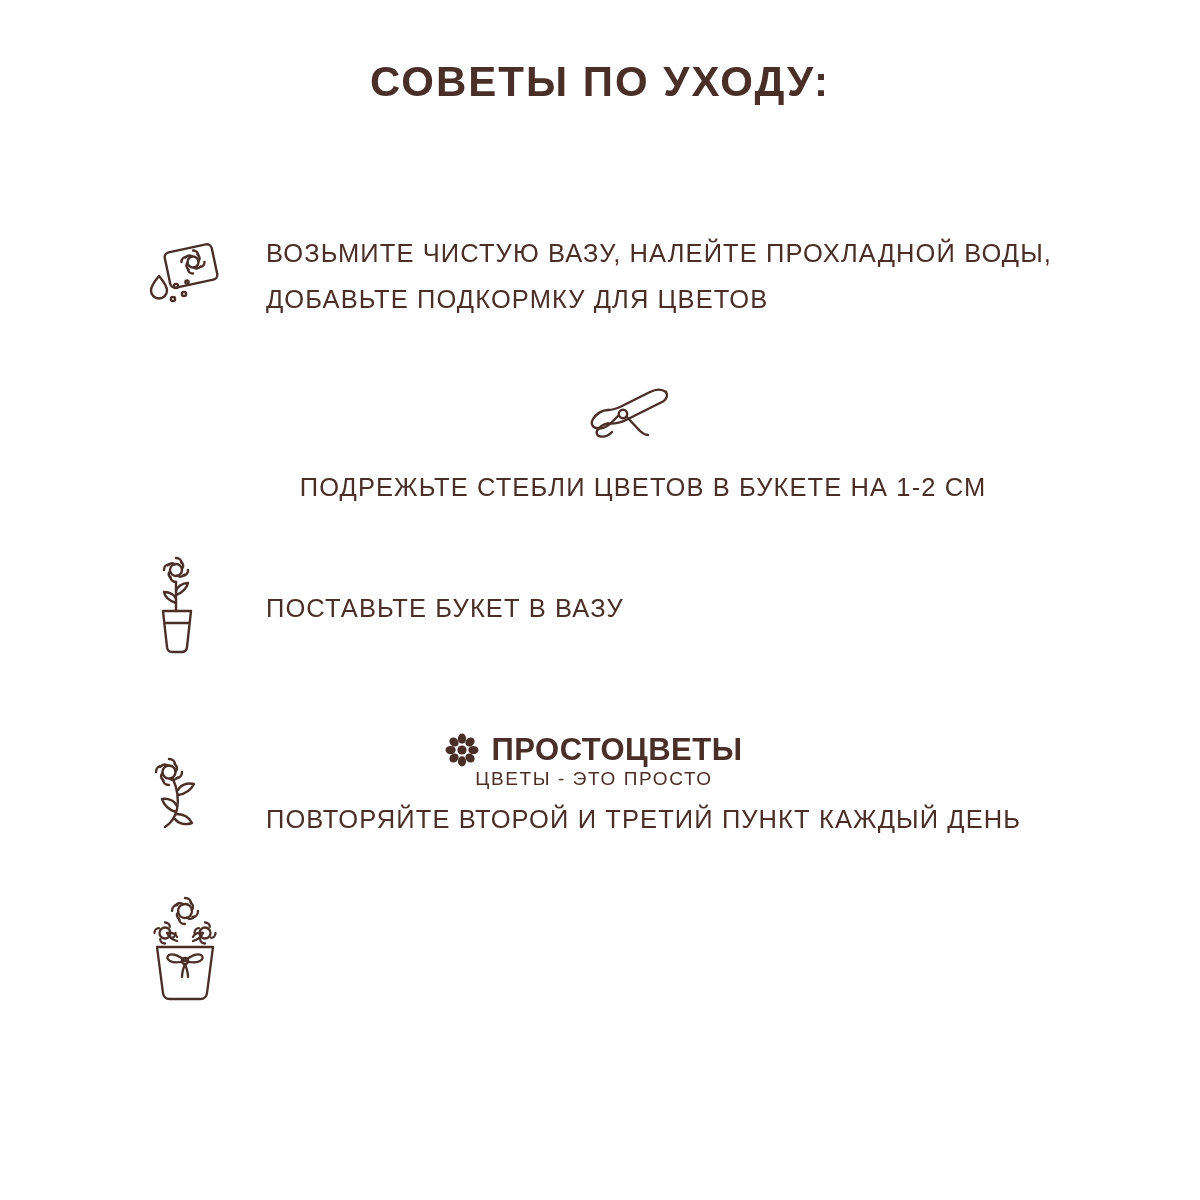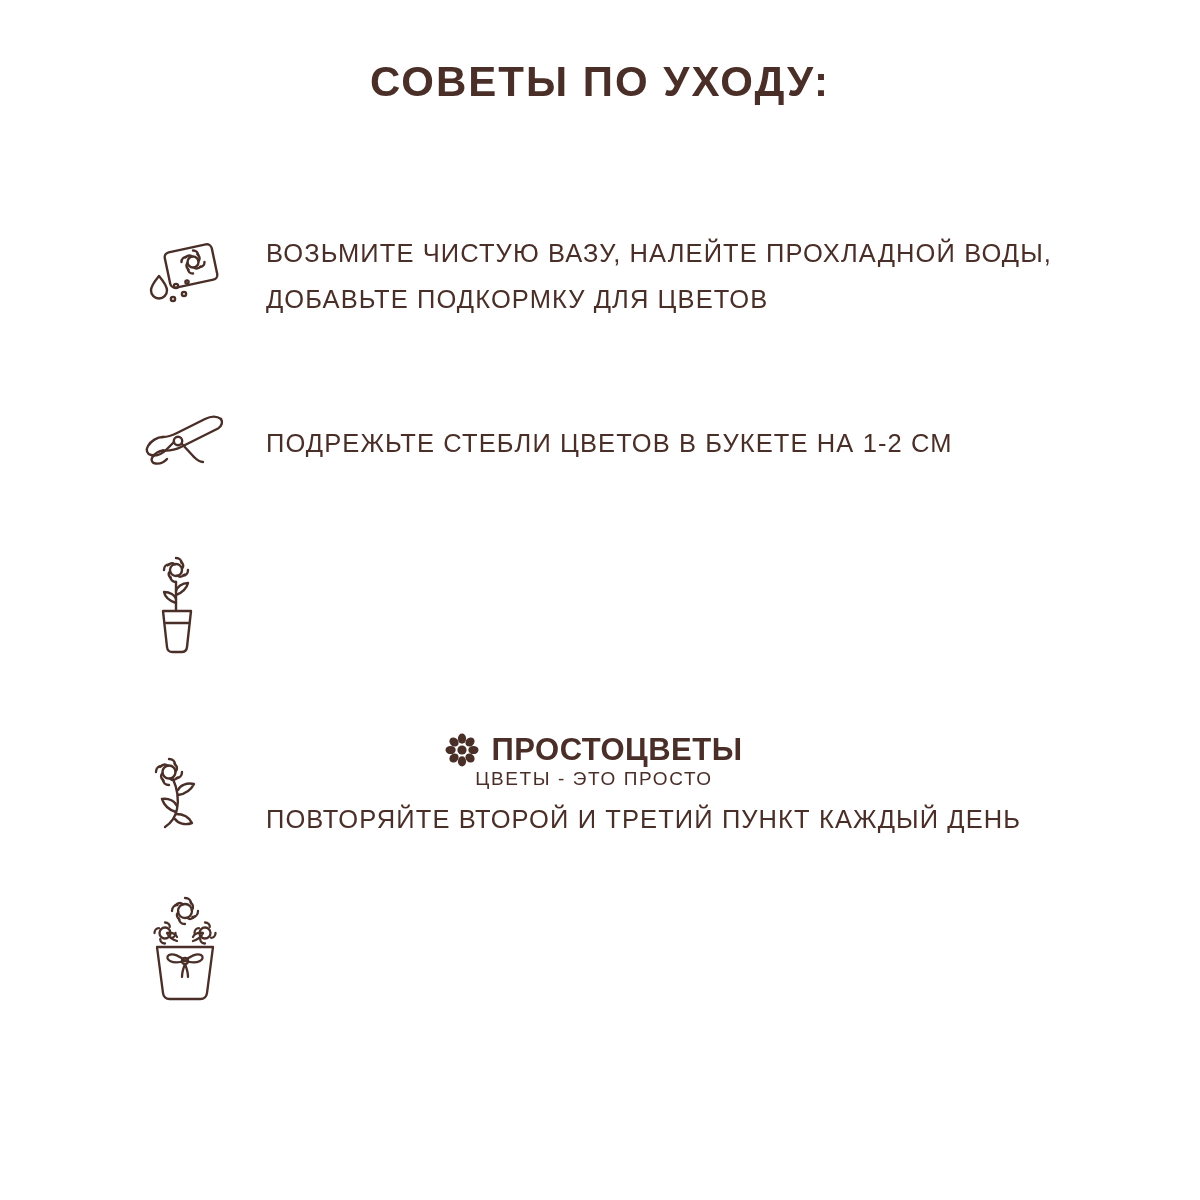--- a/index.html
+++ b/index.html
@@ -63,21 +63,21 @@
     margin-left: 26px;
     font-size: 25.5px;
     line-height: 46px;
     letter-spacing: 1.1px;
     color: #4a2f28;
     text-transform: uppercase;
     white-space: pre-line;
   }
 
   .tip-1 { min-height: 160px; }
-  .tip-2 { min-height: 150px; }
+  .tip-2 { min-height: 150px; flex-direction: column; }
   .tip-3 { min-height: 155px; }
   .tip-4 { min-height: 145px; align-items: flex-end; }
   .tip-5 { min-height: 190px; }
 
   .footer {
     position: absolute;
     left: 0;
     right: 12px;
     bottom: 62px;
     display: flex;
@@ -161,20 +161,21 @@
           <circle cx="36" cy="17" r="6"></circle>
           <path d="M36 5c3.5 0 5.6 2.4 5.6 5 M48 17c0 3.5-2.4 5.6-5 5.6 M36 29c-3.5 0-5.6-2.4-5.6-5 M24 17c0-3.5 2.4-5.6 5-5.6"></path>
           <path d="M41 8.5c2.5 2.5 2.6 5.4 1.1 7.2 M44.5 21.5c-2.5 2.5-5.4 2.6-7.2 1.1 M31 25.5c-2.5-2.5-2.6-5.4-1.1-7.2 M27.5 12.5c2.5-2.5 5.4-2.6 7.2-1.1"></path>
           <path d="M36 29v28"></path>
           <path d="M36 42c6-2 11-7 12-12-6 0-11 4-12 8"></path>
           <path d="M36 50c-6-2-11-6-12-11 6 0 11 3 12 7"></path>
           <path d="M23 58h28l-4 36c-.3 3-2.5 5-5.5 5H32.5c-3 0-5.2-2-5.5-5z"></path>
           <path d="M26 70h22"></path>
         </svg>
       </div>
+      <div class="tip-text">ПОСТАВЬТЕ БУКЕТ В ВАЗУ</div>
     </div>
 
     <div class="tip tip-4">
       <div class="tip-icon">
         <svg width="100" height="96" viewBox="0 0 100 96" fill="none" stroke="#4a2f28" stroke-width="2.4" stroke-linecap="round" stroke-linejoin="round">
           <circle cx="34" cy="26" r="6.5"></circle>
           <path d="M34 13c3.8 0 6 2.6 6 5.4 M47 26c0 3.8-2.6 6-5.4 6 M34 39c-3.8 0-6-2.6-6-5.4 M21 26c0-3.8 2.6-6 5.4-6"></path>
           <path d="M39.5 17.5c2.7 2.7 2.8 5.8 1.2 7.8 M43 31.5c-2.7 2.7-5.8 2.8-7.8 1.2 M28.5 35c-2.7-2.7-2.8-5.8-1.2-7.8 M25 21c2.7-2.7 5.8-2.8 7.8-1.2"></path>
           <path d="M38 33c4 9 6 20 4 30-1.5 8-6 14-12 18"></path>
           <path d="M43 49c7-1 13-5 16-11-7-1.5-14 1-16 6"></path>

